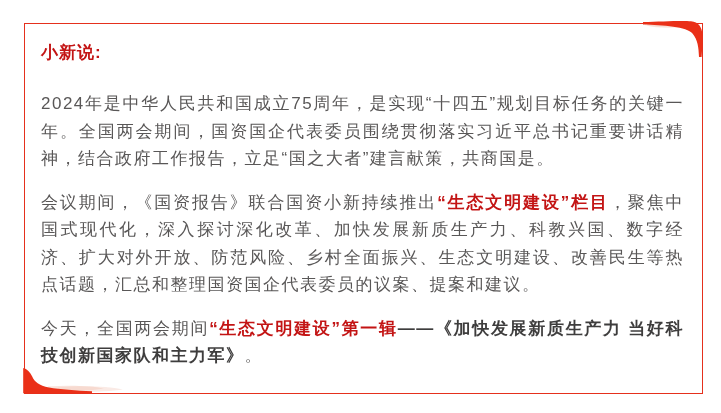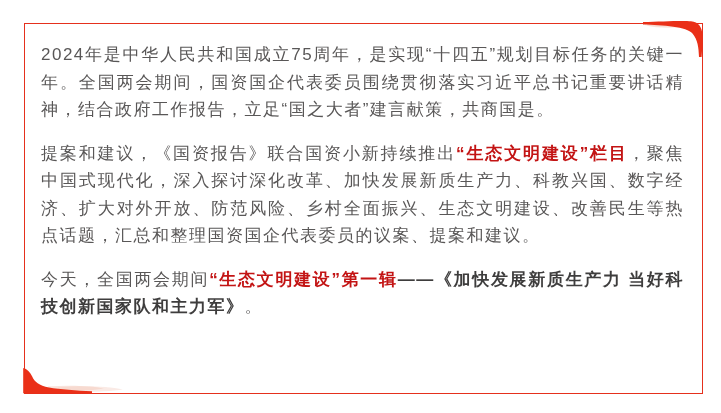--- a/index.html
+++ b/index.html
@@ -28,23 +28,24 @@
   .deco{position:absolute;pointer-events:none;}
   .deco-tr{left:643px;top:19px;width:62px;height:42px;}
   .deco-bl{left:18px;top:356px;width:112px;height:42px;}
 </style>
 </head>
 <body>
 
 <div class="page">
 
   <div class="card">
+    <div class="title">小新说:</div>
     <div class="body">
         <p class="para"><span class="seg-body">2024年是中华人民共和国成立75周年，是实现“十四五”规划目标任务的关键一年。全国两会期间，国资国企代表委员围绕贯彻落实习近平总书记重要讲话精神，结合政府工作报告，立足“国之大者”建言献策，共商国是。</span></p>
-        <p class="para"><span class="seg-body">提案和建议，《国资报告》联合国资小新持续推出</span><span class="seg-red">“生态文明建设”栏目</span><span class="seg-body">，聚焦中国式现代化，深入探讨深化改革、加快发展新质生产力、科教兴国、数字经济、扩大对外开放、防范风险、乡村全面振兴、生态文明建设、改善民生等热点话题，汇总和整理国资国企代表委员的议案、提案和建议。</span></p>
+        <p class="para"><span class="seg-body">会议期间，《国资报告》联合国资小新持续推出</span><span class="seg-red">“生态文明建设”栏目</span><span class="seg-body">，聚焦中国式现代化，深入探讨深化改革、加快发展新质生产力、科教兴国、数字经济、扩大对外开放、防范风险、乡村全面振兴、生态文明建设、改善民生等热点话题，汇总和整理国资国企代表委员的议案、提案和建议。</span></p>
         <p class="para"><span class="seg-body">今天，全国两会期间</span><span class="seg-red">“生态文明建设”第一辑</span><span class="seg-dark">——《加快发展新质生产力 当好科技创新国家队和主力军》</span><span class="seg-body">。</span></p>
       </div>
   </div>
 
   <svg class="deco deco-tr" viewBox="0 0 62 42" xmlns="http://www.w3.org/2000/svg">
     <path d="M2,4 C14,2.5 30,3.5 41,7.5 C30,10 12,9 2,6.2 Z" fill="#f7dcd3" opacity="0.55"></path>
     <path d="M4,4.2 C13,3 24,3.6 33,6.4 C24,8.4 11,8 4,6.2 Z" fill="#f3c9bc" opacity="0.5"></path>
     <path d="M0,3 C18,2.4 40,1.4 48,2.2 C55.5,3 59,8 59.3,15
              C59.6,23 59.2,31 58.6,38 L56,38
              C55.6,28 54.8,21 49.5,14.5 C44,8 20,6 0,5.6 Z" fill="#ea3018"></path>

